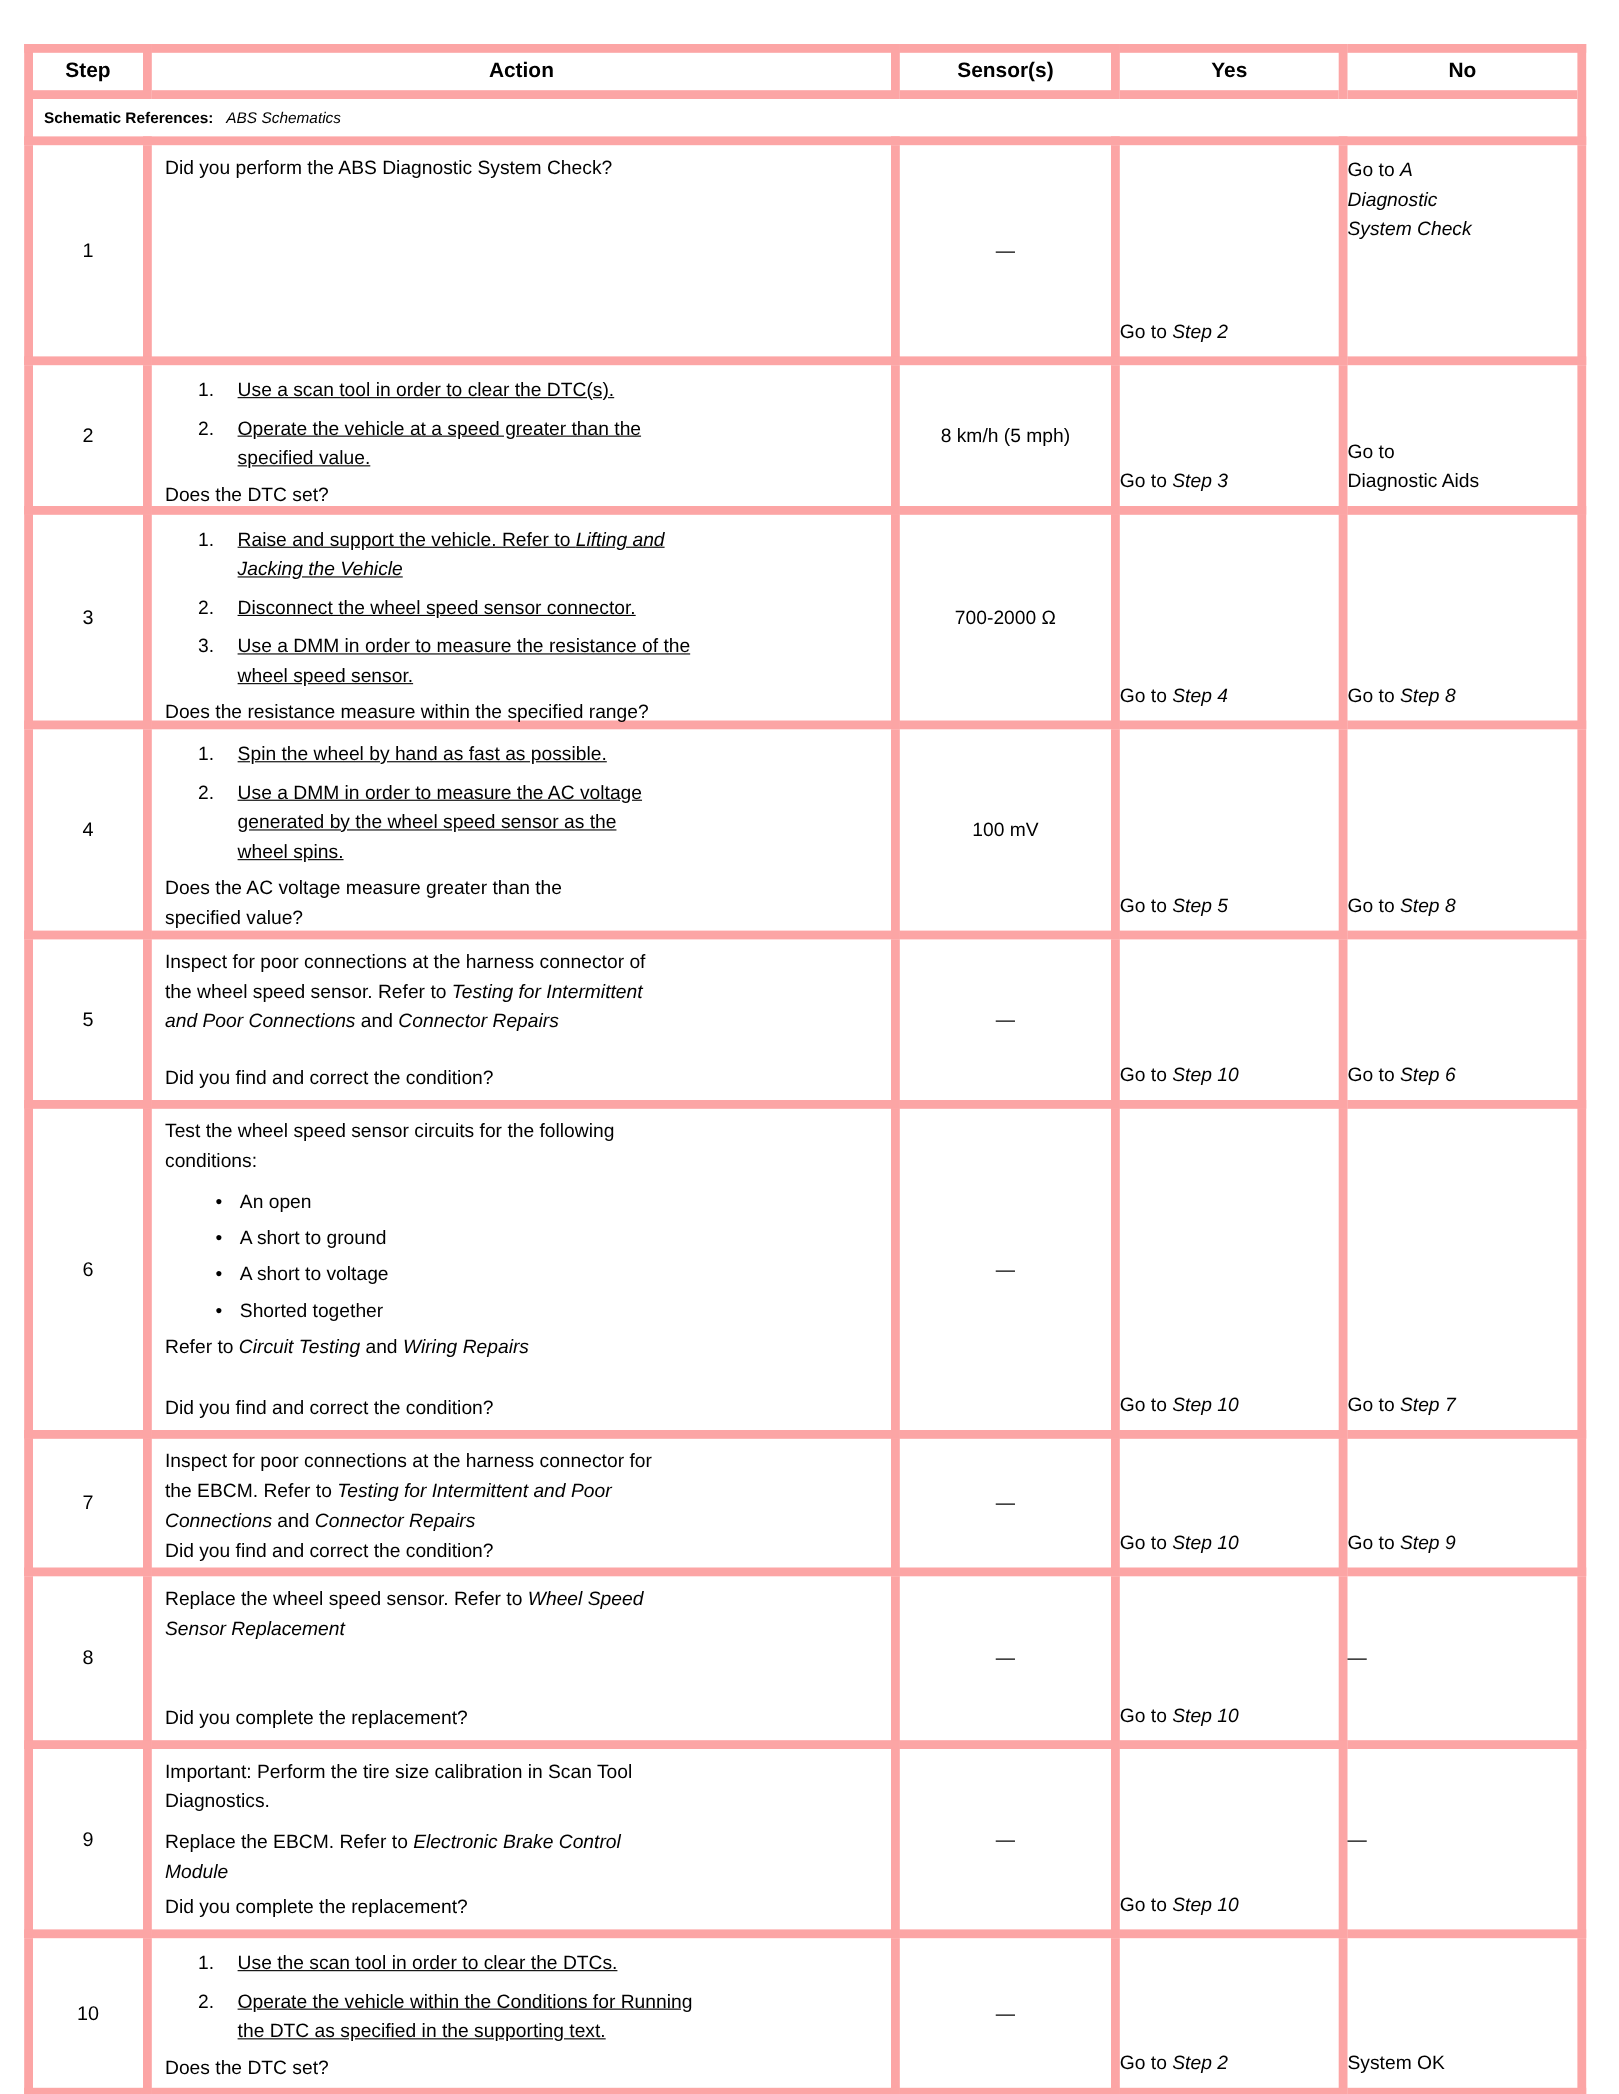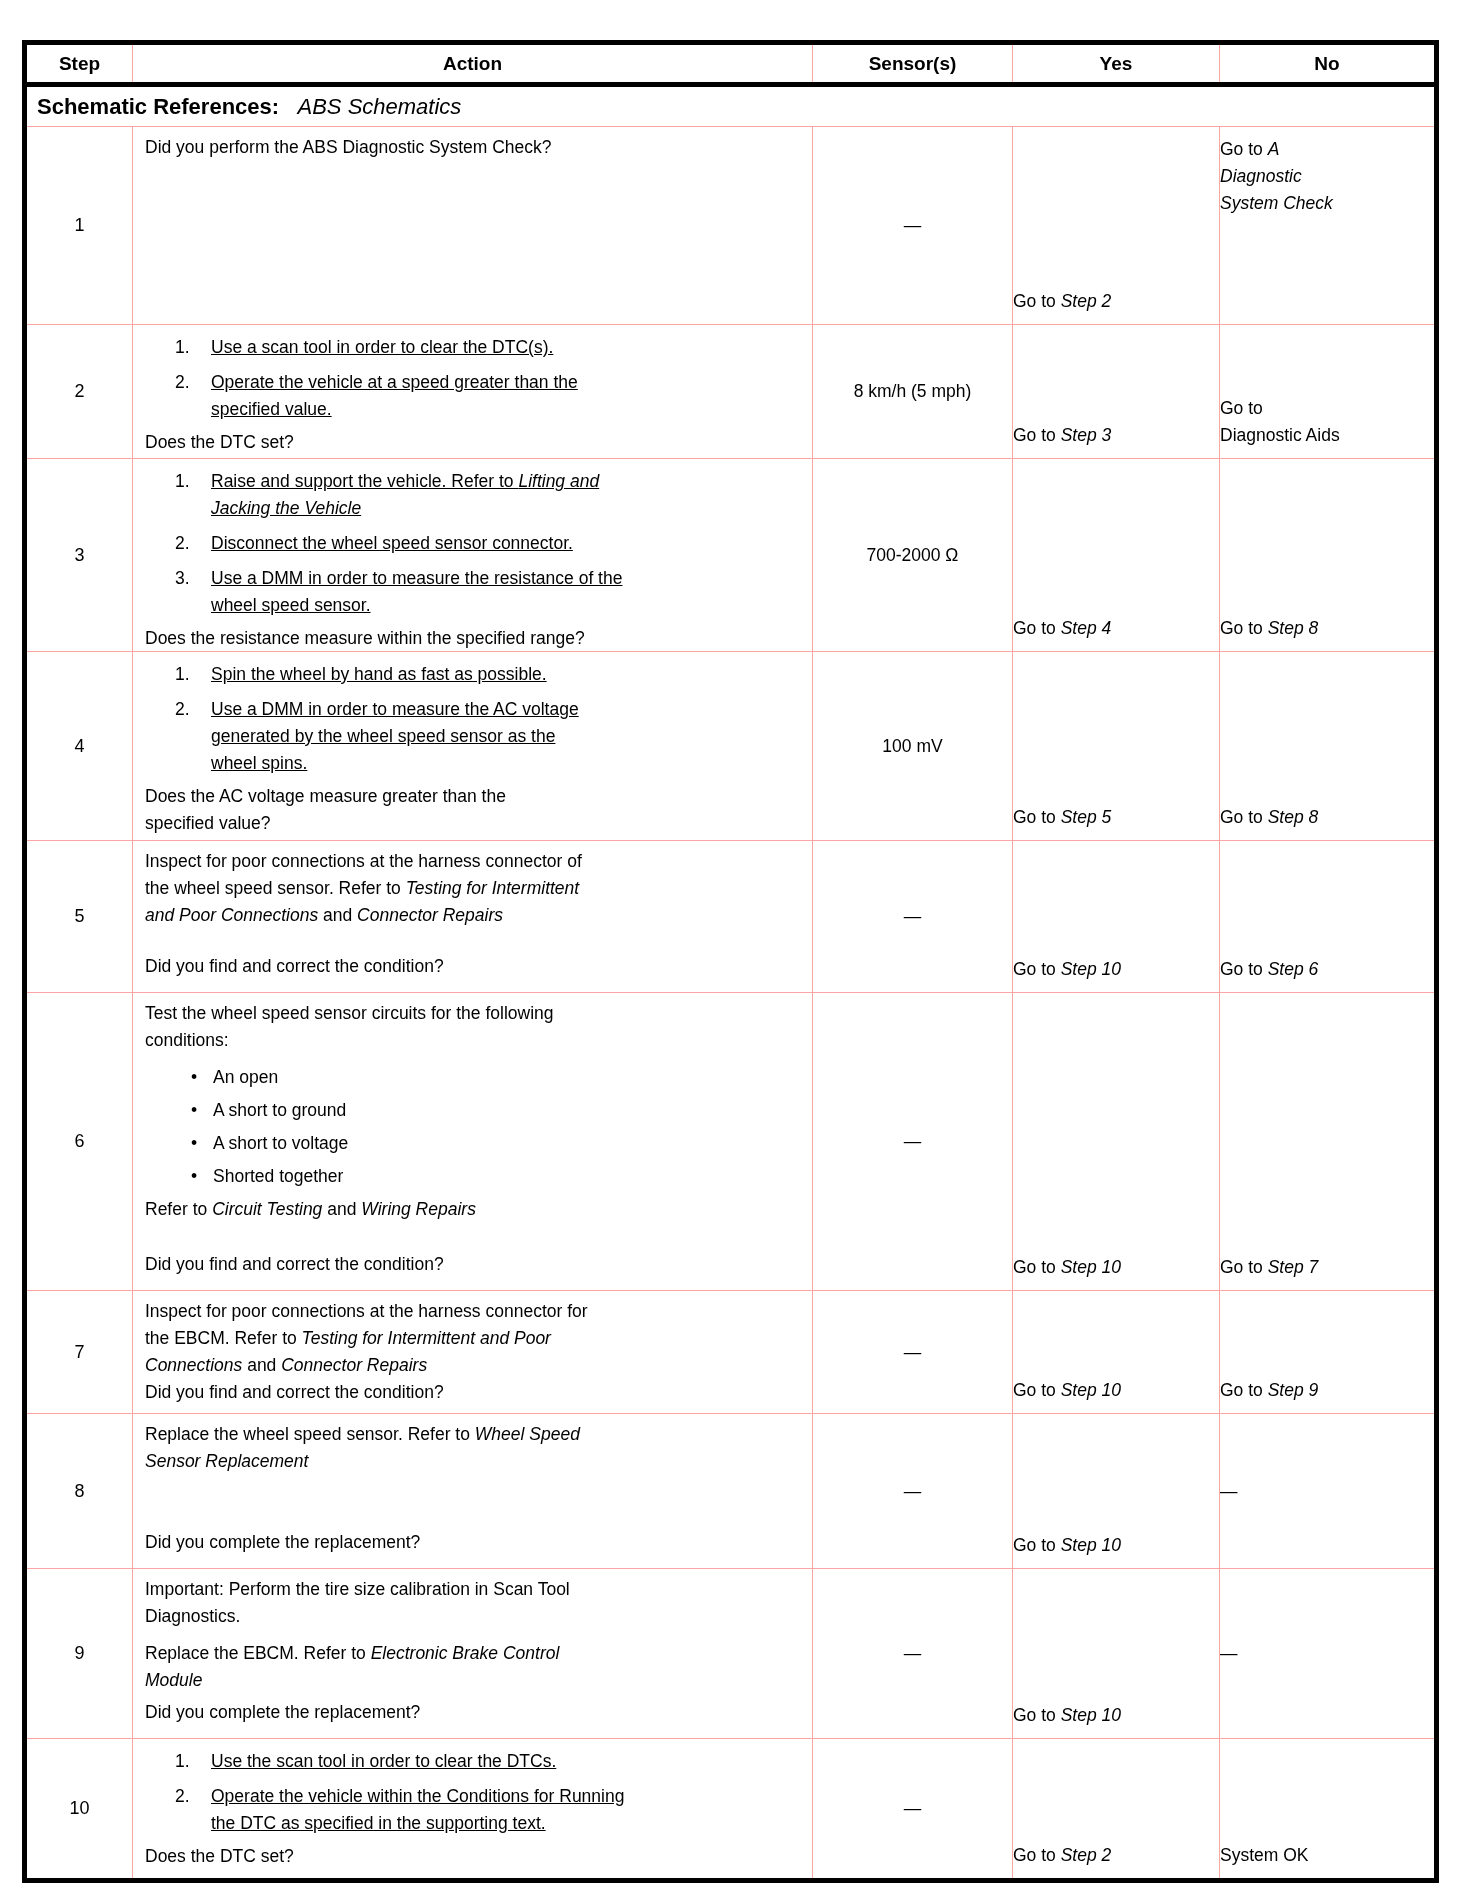--- a/index.html
+++ b/index.html
@@ -1,24 +1,24 @@
 <!DOCTYPE html>
 <html><head>
 <meta charset="utf-8">
 <style>
   html,body{margin:0;padding:0;background:#fff;}
   body{width:1472px;height:1904px;font-family:"Liberation Sans",sans-serif;color:#000;
        -webkit-font-smoothing:none;}
   .page{position:relative;width:1472px;height:1904px;background:#fff;}
   table.diag{position:absolute;left:22px;top:40px;width:1412px;border-collapse:collapse;
              table-layout:fixed;border:5px solid #000;}
-  td,th{border:1px solid #fca5a5;padding:0;box-sizing:border-box;}
+  td,th{border:8px solid #fca5a5;padding:0;box-sizing:border-box;}
   th{font-size:19px;font-weight:bold;text-align:center;vertical-align:middle;height:42px;}
   tr.head th{border-bottom:5px solid #000;}
-  td.schem{height:42px;vertical-align:middle;padding-left:10px;font-size:22px;}
+  td.schem{height:42px;vertical-align:middle;padding-left:10px;font-size:14px;}
   td.schem .lbl{font-weight:bold;}
   td.schem .ital{font-style:italic;}
   td.step{text-align:center;vertical-align:middle;font-size:18px;}
   td.action{vertical-align:top;}
   .awrap{display:flex;flex-direction:column;box-sizing:border-box;
          padding:7px 8px 7px 12px;font-size:17.5px;line-height:27px;}
   .item{display:flex;margin:2px 0 6px 30px;}
   .num{flex:none;width:36px;}
   .itext{flex:1;text-decoration:underline;}
   .bitem{display:flex;margin:0 0 6px 46px;}

